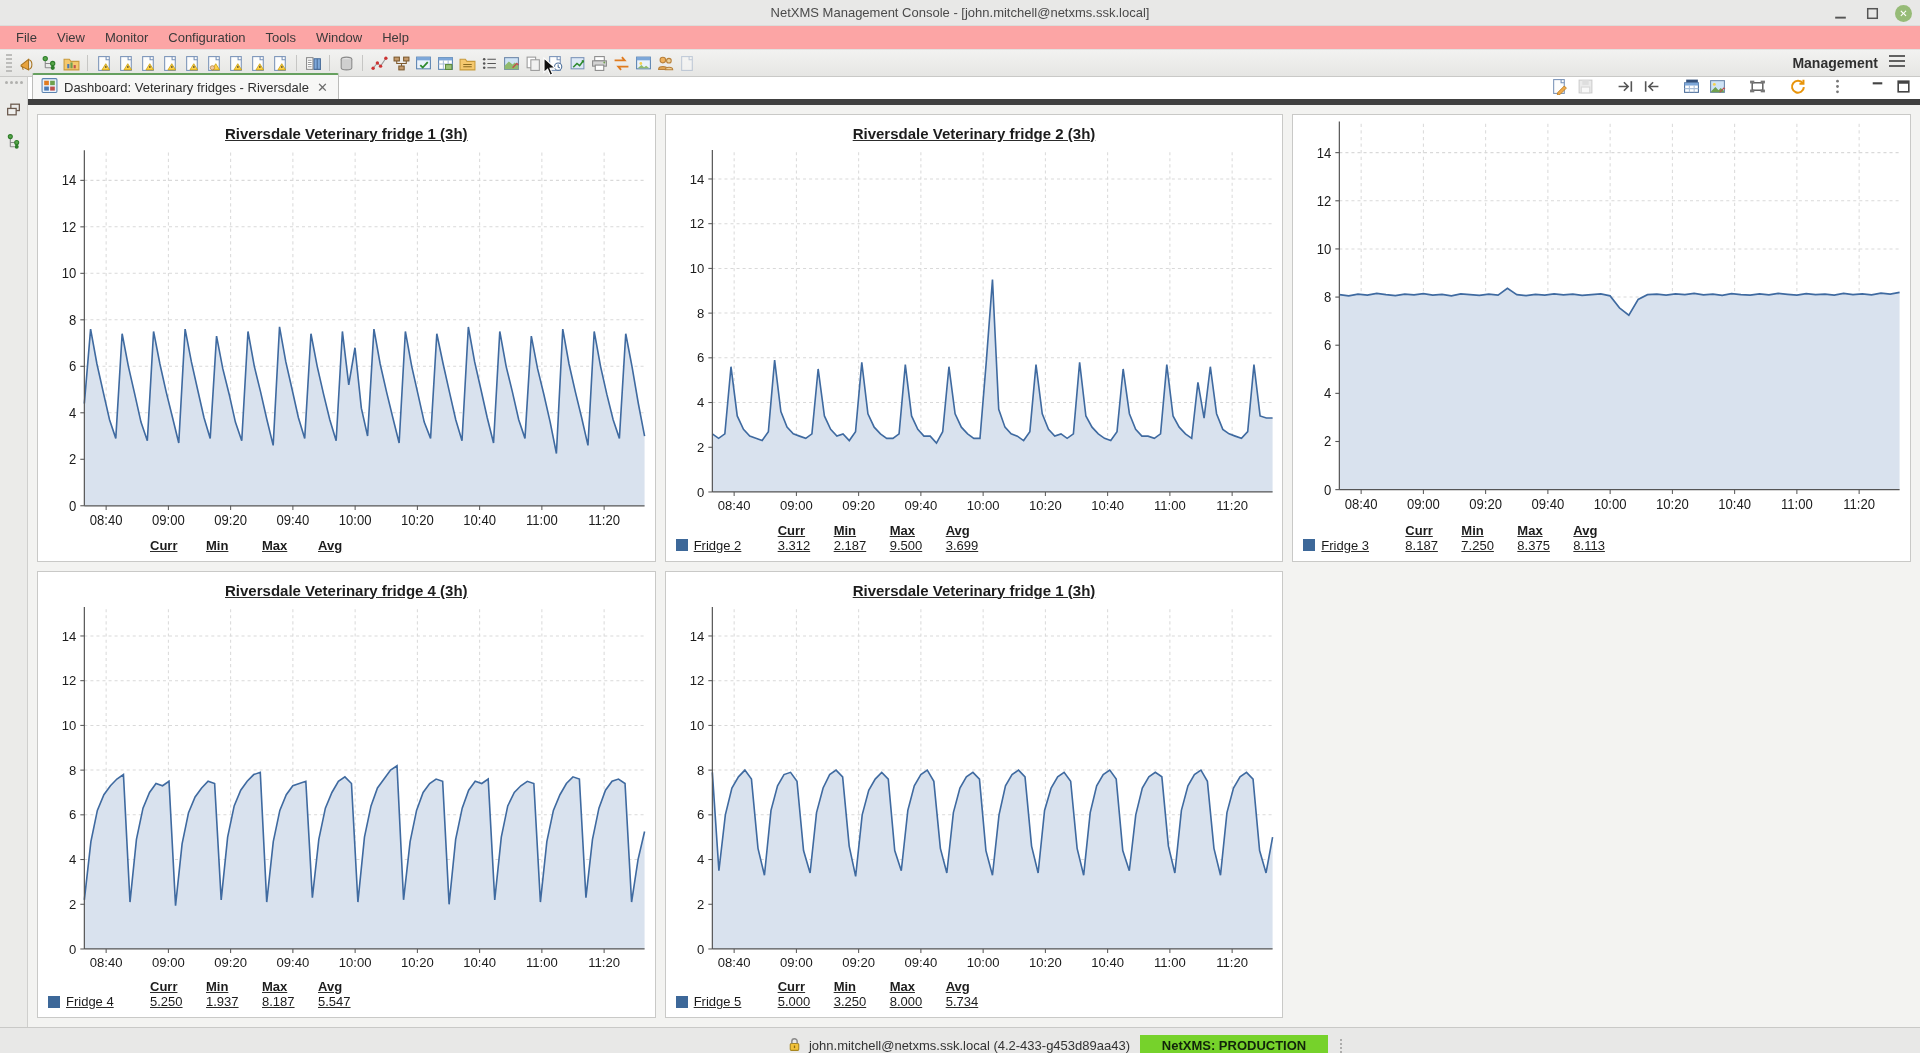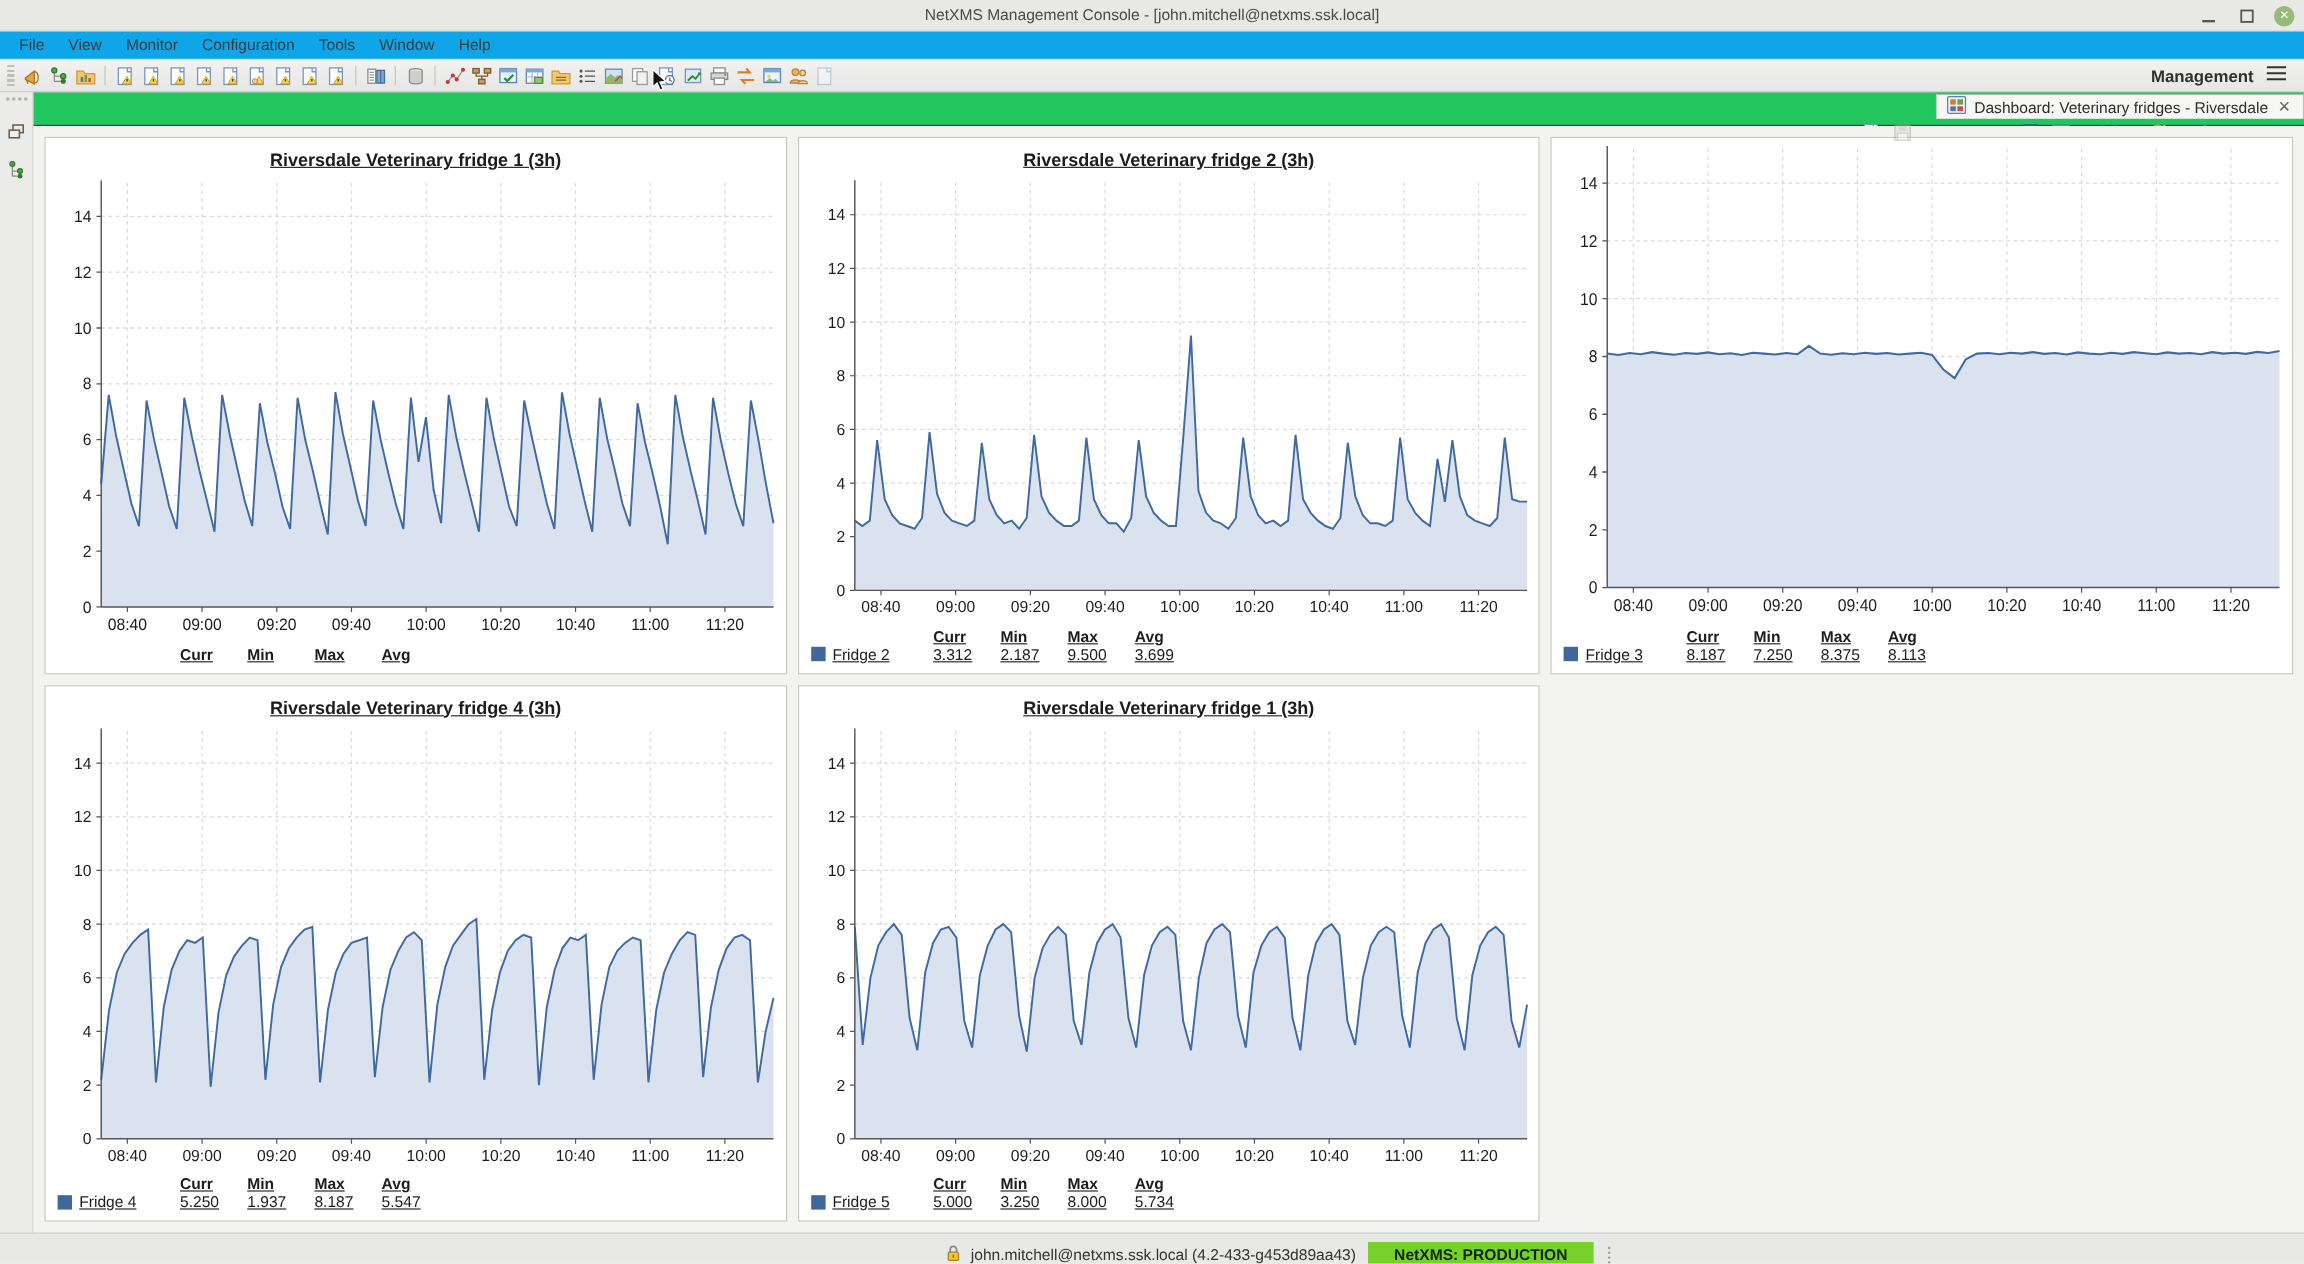--- a/index.html
+++ b/index.html
@@ -9,21 +9,21 @@
 
   
   .titlebar { height:26px; display:flex; align-items:center; justify-content:center;
     background:#e8e8e7; position:relative; border-bottom:1px solid #dcdcda;}
   .titlebar .title { font-size:13px; font-weight:normal; color:#4a4a4a; }
   .win-controls { position:absolute; right:8px; top:0; height:26px; display:flex; align-items:center; gap:14px; }
   .win-btn { width:18px; height:18px; display:flex; align-items:center; justify-content:center; cursor:default; }
   .close-btn { width:17px; height:17px; border-radius:50%; background:#96bb77; color:#fff;
     font-size:10px; font-weight:bold; display:flex; align-items:center; justify-content:center; }
 
-  .menubar { height:24px; display:flex; align-items:center; background:#0ea5e9; padding-left:6px;
+  .menubar { height:24px; display:flex; align-items:center; background:#fca5a5; padding-left:6px;
     border-bottom:1px solid #e2e2e0;}
   .menu-item { font-size:13px; color:#3a3a3a; padding:3px 10px; cursor:default; }
 
   .toolbar { height:27px; display:flex; align-items:center; background:linear-gradient(#f2f2f1,#e6e6e4);
     border-bottom:1px solid #c9c9c7; padding:0 6px; }
   .tbtn { width:22px; height:22px; display:flex; align-items:center; justify-content:center; border-radius:2px; }
   .tb-sep { width:1px; height:16px; background:#c6c6c4; margin:0 5px; }
   .tb-handle { width:6px; height:18px; margin-right:4px;
     background:repeating-linear-gradient(to bottom,#bdbdbb 0 2px,transparent 2px 4px); }
   .tb-spacer { flex:1; }
@@ -31,22 +31,22 @@
   .perspective-label { font-size:14px; font-weight:bold; color:#303030; }
 
   
   .workbench { display:flex; height:950px; }
   .leftrail { width:28px; background:#ebebe9; border-right:1px solid #cfcfcd;
     display:flex; flex-direction:column; align-items:center; padding-top:4px; gap:10px; }
   .rail-dots { display:flex; gap:2px; margin-bottom:4px; }
   .rail-dots i { width:3px; height:3px; background:#b0b0ae; border-radius:50%; }
 
   .editor { flex:1; display:flex; flex-direction:column; min-width:0; }
-  .tabrow { height:28px; display:flex; align-items:flex-end; background:#22c55e;
-    border-bottom:1px solid #404040; padding-left:4px;flex-direction:column; }
+  .tabrow { height:28px; display:flex; align-items:flex-end; background:#ffffff;
+    border-bottom:6px solid #404040; padding-left:4px; }
   .tab { height:26px; display:flex; align-items:center; gap:6px; background:#f7f7f6;
     border:1px solid #bcbcba; border-bottom:none; border-top:2px solid #66a05f;
     padding:0 8px; font-size:13px; color:#2e2e2e; border-radius:2px 2px 0 0; }
   .tab-close { color:#6b6b6b; font-size:13px; padding:0 2px; }
   .view-toolbar { margin-left:auto; display:flex; align-items:center; gap:4px; padding:0 6px 2px 0; }
   .view-toolbar .gap { width:10px; }
 
   .dashboard { flex:1; background:#f3f3f1; padding:9px; display:grid;
     grid-template-columns:repeat(3,1fr); grid-template-rows:1fr 1fr; gap:9px; }
   .panel { background:#fff; border:1px solid #c9c9c7; display:flex; flex-direction:column; min-height:0;text-decoration:underline; }

